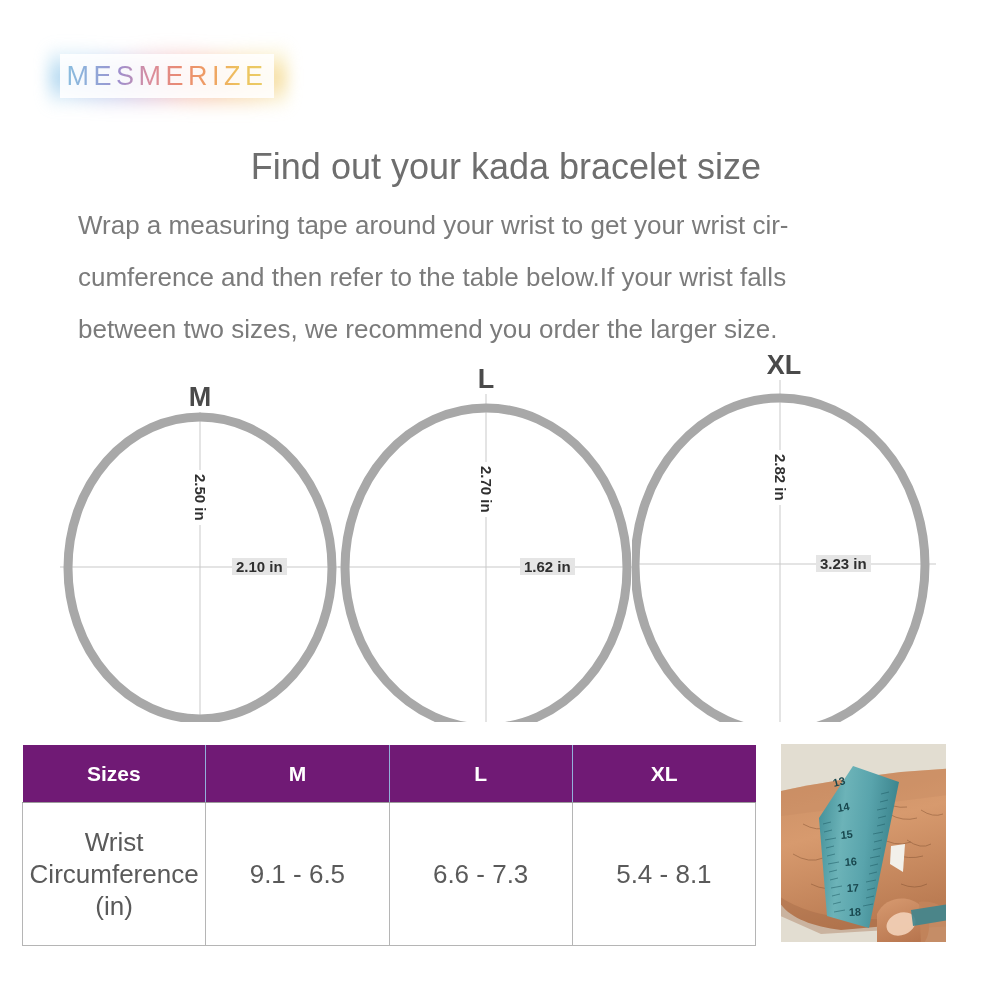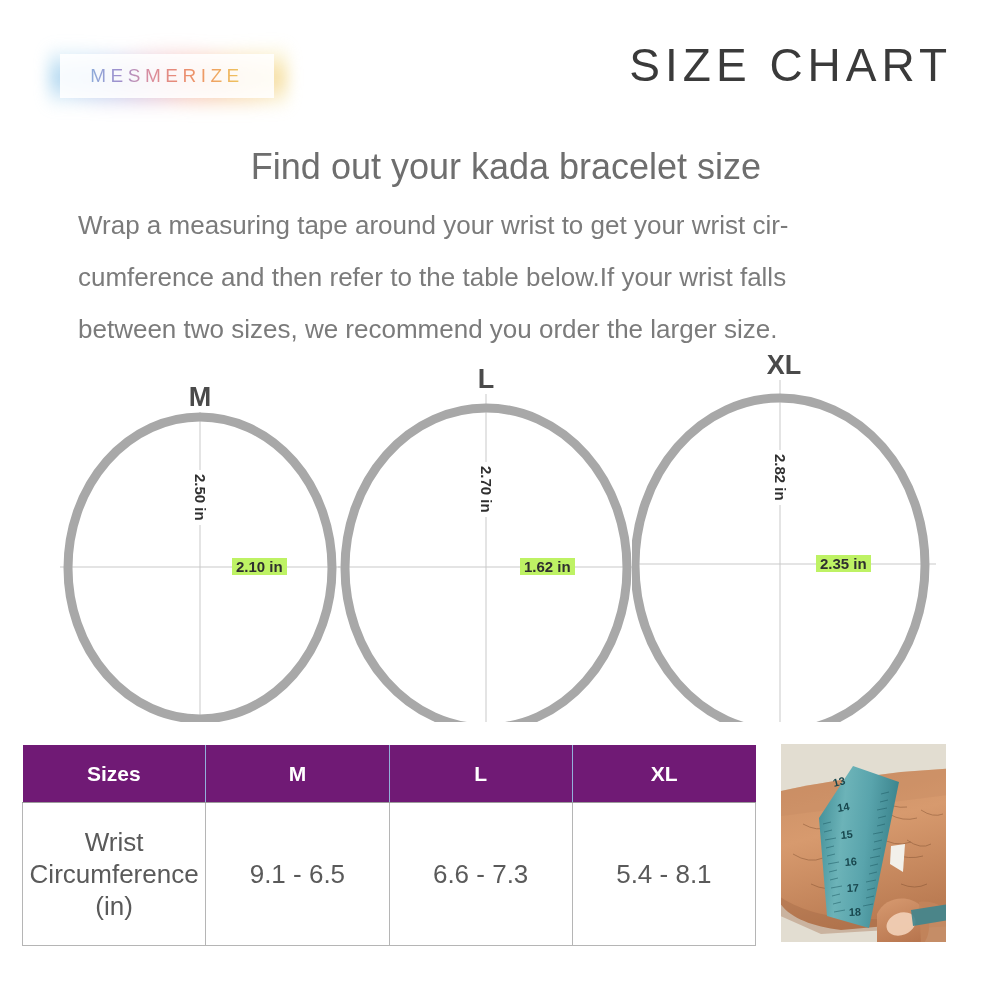--- a/index.html
+++ b/index.html
@@ -48,21 +48,21 @@
     width: 214px; height: 44px;
     background: rgba(255,255,255,0.88);
   }
   .logo-text {
     position: absolute;
     left: 12px; top: 10px;
     width: 214px; height: 44px;
     display: flex;
     align-items: center;
     justify-content: center;
-    font-size: 19px;
+    font-size: 27px;
     letter-spacing: 4.5px;
     font-weight: 400;
     background-image: linear-gradient(90deg,
         #89c2e0 0%, #8fa8d8 16%, #9f8fcd 28%,
         #d98c9e 42%, #e98a72 56%, #ef9f62 70%,
         #eec35e 84%, #e8cf6a 100%);
     -webkit-background-clip: text;
     background-clip: text;
     color: transparent;
     -webkit-text-fill-color: transparent;
@@ -120,21 +120,21 @@
     color: #4a4a4a;
     top: 0;
     left: 0;
   }
   .oval-svg { position: absolute; left: 0; }
   .dim-h {
     position: absolute;
     font-size: 15px;
     font-weight: 700;
     color: #2f2f2f;
-    background: #bef264;
+    background: #e5e5e5;
     padding: 0 4px;
     white-space: nowrap;
   }
   .dim-v {
     position: absolute;
     font-size: 15px;
     font-weight: 700;
     color: #2f2f2f;
     background: #ffffff;
     padding: 4px 0;
@@ -193,21 +193,20 @@
 <body>
 
 <div class="page">
 
   <div class="logo-wrap">
     <div class="logo-glow"></div>
     <div class="logo-plate"></div>
     <div class="logo-text">MESMERIZE</div>
   </div>
 
-  <div class="size-chart-title">SIZE CHART</div>
 
   <div class="headline">Find out your kada bracelet size</div>
   <div class="intro">Wrap a measuring tape around your wrist to get your wrist cir-
 cumference and then refer to the table below.If your wrist falls
 between two sizes, we recommend you order the larger size.</div>
 
   <div class="ovals">
 
     <div class="oval-unit" style="left:60px; top:42px; width:280px; height:340px;">
       <div class="oval-label">M</div>
@@ -232,21 +231,21 @@
     </div>
 
     <div class="oval-unit" style="left:632px; top:10px; width:304px; height:372px;">
       <div class="oval-label">XL</div>
       <svg class="oval-svg" width="304" height="372" style="top:0;">
         <line x1="0" y1="214" x2="304" y2="214" stroke="#c9c9c9" stroke-width="1"></line>
         <line x1="148" y1="30" x2="148" y2="372" stroke="#c9c9c9" stroke-width="1"></line>
         <ellipse cx="148" cy="215" rx="145" ry="167" fill="none" stroke="#a8a8a8" stroke-width="9"></ellipse>
       </svg>
       <div class="dim-v" style="left:140px; top:100px;">2.82 in</div>
-      <div class="dim-h" style="left:184px; top:205px;">2.35 in</div>
+      <div class="dim-h" style="left:184px; top:205px;">3.23 in</div>
     </div>
 
   </div>
 
   <table class="size-table">
     <thead>
       <tr>
         <th>Sizes</th>
         <th>M</th>
         <th>L</th>

